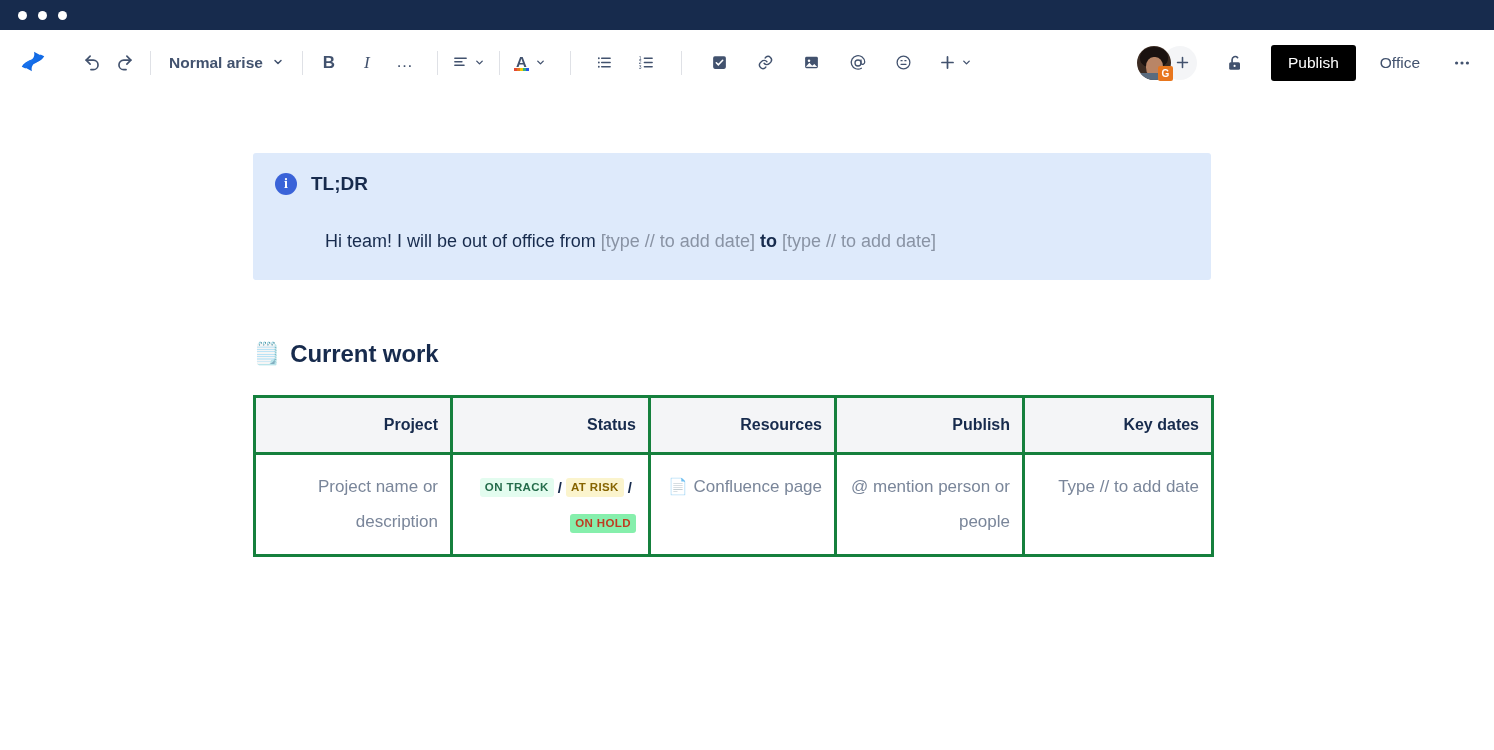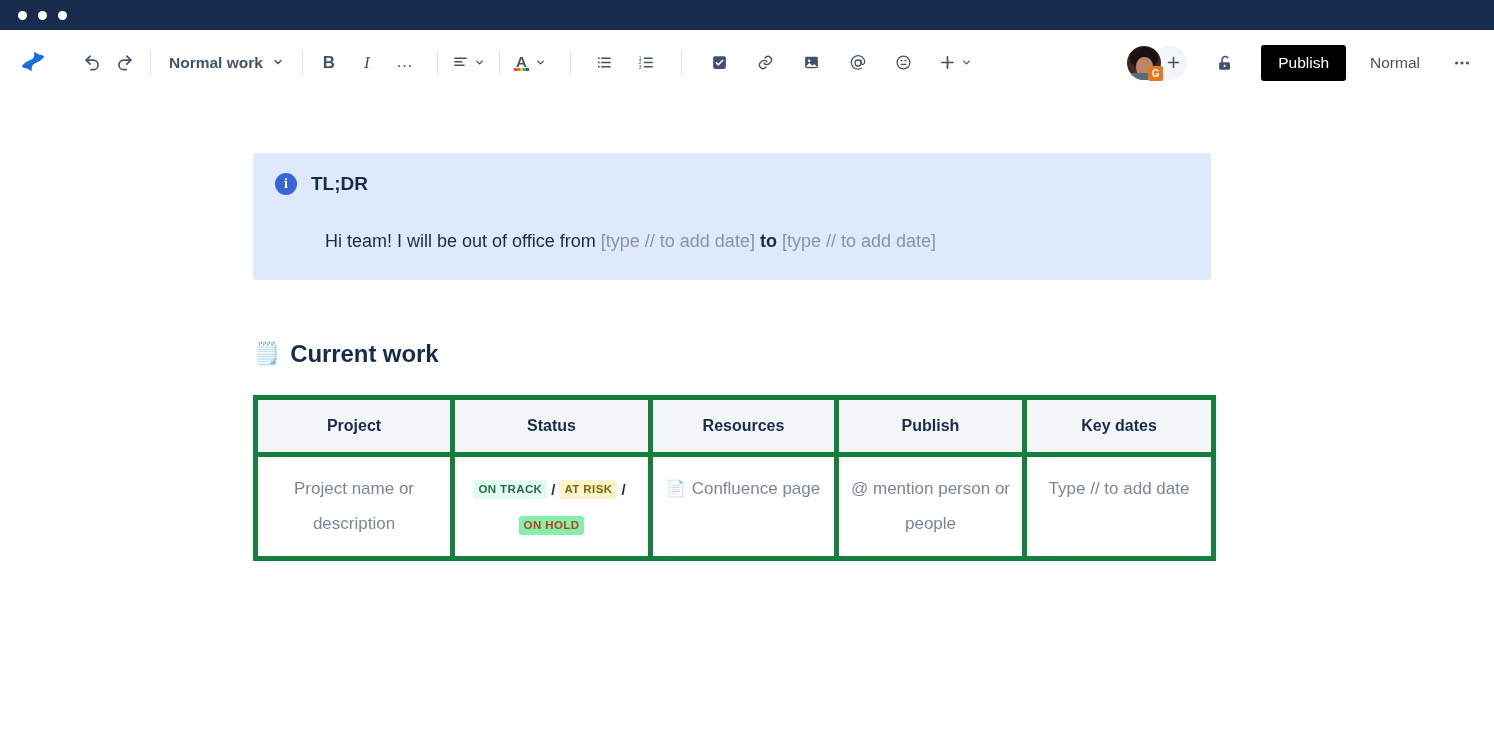--- a/index.html
+++ b/index.html
@@ -209,24 +209,24 @@
 
   
   table.work-table {
     margin-top: 27px;
     border-collapse: collapse;
     width: 958px;
     table-layout: fixed;
   }
   table.work-table th,
   table.work-table td {
-    border: 5px solid #15803d;
+    border: 3px solid #15803d;
     padding: 14px 12px 14px 12px;
     vertical-align: top;
-    text-align: center;
+    text-align: right;
   }
   table.work-table th {
     background: #F4F5F7;
     height: 57px;
     font-size: 16px;
     font-weight: 700;
     color: #172B4D;
     vertical-align: middle;
   }
   table.work-table td {
@@ -300,21 +300,21 @@
       <svg width="19" height="19" viewBox="0 0 24 24" fill="none" stroke="currentColor" stroke-width="2.1" stroke-linecap="round" stroke-linejoin="round">
         <path d="M15 14l5-5-5-5"></path>
           <path d="M20 9h-9a6 6 0 0 0 0 12h3"></path>
       </svg>
     </span>
   </div>
 
   <span class="tb-sep"></span>
 
   <div class="style-select">
-    <span>Normal work</span>
+    <span>Normal arise</span>
     <span>
       <svg width="12" height="12" viewBox="0 0 24 24" fill="none" stroke="currentColor" stroke-width="3" stroke-linecap="round" stroke-linejoin="round">
           <path d="M6 9l6 6 6-6"></path>
         </svg>
     </span>
   </div>
 
   <span class="tb-sep"></span>
 
   <div class="tb-group">
@@ -455,21 +455,21 @@
 
     <span class="tb-btn" style="margin-right:6px;">
       <svg width="20" height="20" viewBox="0 0 24 24" fill="none" stroke="currentColor" stroke-width="2" stroke-linecap="round" stroke-linejoin="round">
         <rect x="5" y="11" width="13" height="9" rx="1.8" fill="#42526E" stroke="none"></rect>
         <path d="M8.5 11V8a3.8 3.8 0 0 1 6.6-2.5"></path>
         <circle cx="11.5" cy="15.5" r="1.3" fill="#fff" stroke="none"></circle>
       </svg>
     </span>
 
     <button class="publish-btn">Publish</button>
-    <button class="close-btn">Normal</button>
+    <button class="close-btn">Office</button>
     <span class="more-btn">
       <svg width="20" height="20" viewBox="0 0 24 24" fill="currentColor">
         <circle cx="5.5" cy="12" r="1.9"></circle>
           <circle cx="12" cy="12" r="1.9"></circle>
           <circle cx="18.5" cy="12" r="1.9"></circle>
       </svg>
     </span>
   </div>
 </div>
 

